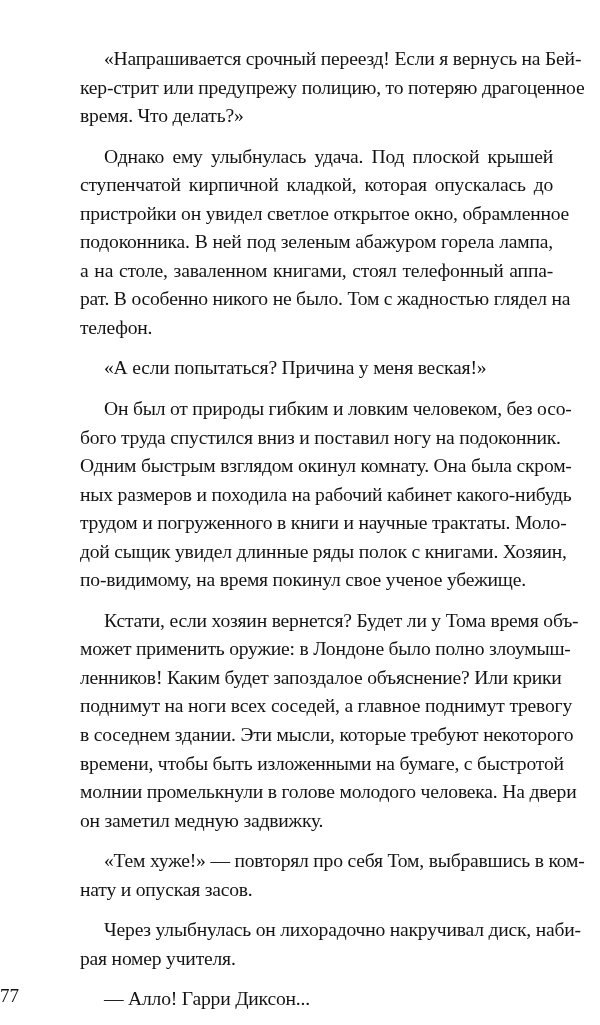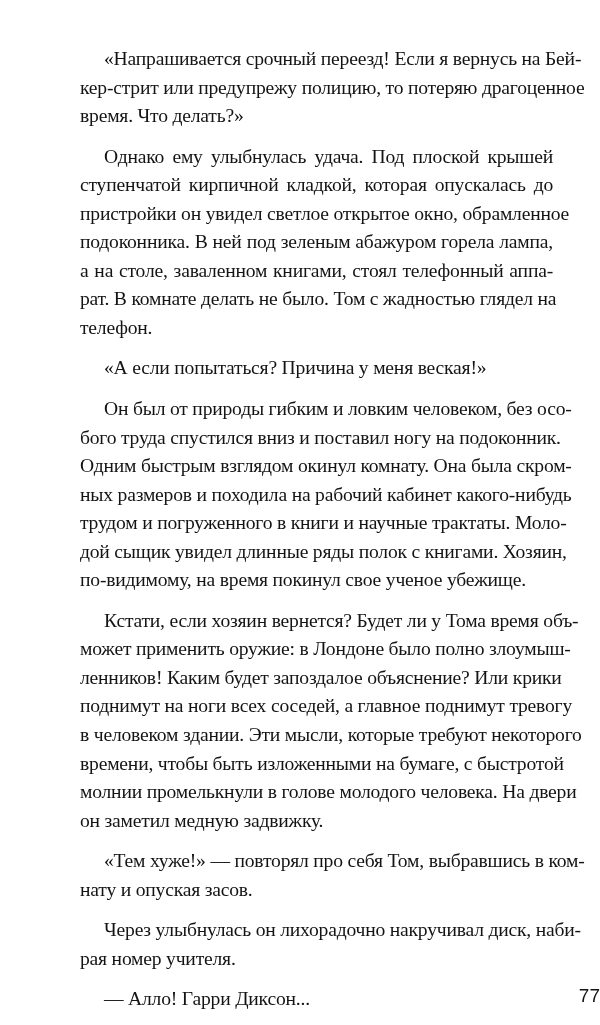--- a/index.html
+++ b/index.html
@@ -8,60 +8,60 @@
     position: absolute; left: 44px; top: 33px; width: 521px;
     font-family: "Liberation Serif", serif; font-size: 19.6px;
     line-height: 28.55px; color: #141414;
     letter-spacing: -0.2px;
   }
   .para { margin: 12px; text-align: justify; text-indent: 24px; }
   .line { display: block; white-space: nowrap; text-align: justify; text-align-last: justify; height: 28.55px; }
   .line.last { text-align-last: left; }
   .para .line:first-child { padding-left: 24px; }
   .page-number {
-    position: absolute; left: 0; width: 600px; top: 985px; text-align: right;
-    font-family: Liberation Sans, sans-serif; font-size: 19px; color: #141414;
+    position: absolute; left: 0; width: 600px; top: 985px; text-align: left;
+    font-family: Liberation Serif, serif; font-size: 19px; color: #141414;
   }
 </style>
 </head>
 <body>
 
 <div class="page">
   <div class="para">
     <span class="line">«Напрашивается срочный переезд! Если я вернусь на Бей-</span>
     <span class="line">кер-стрит или предупрежу полицию, то потеряю драгоценное</span>
     <span class="line last">время. Что делать?»</span>
   </div>
   <div class="para">
     <span class="line">Однако ему улыбнулась удача. Под плоской крышей</span>
     <span class="line">ступенчатой кирпичной кладкой, которая опускалась до</span>
     <span class="line">пристройки он увидел светлое открытое окно, обрамленное</span>
     <span class="line">подоконника. В ней под зеленым абажуром горела лампа,</span>
     <span class="line">а на столе, заваленном книгами, стоял телефонный аппа-</span>
-    <span class="line">рат. В комнате делать не было. Том с жадностью глядел на</span>
+    <span class="line">рат. В особенно никого не было. Том с жадностью глядел на</span>
     <span class="line last">телефон.</span>
   </div>
   <div class="para">
     <span class="line last">«А если попытаться? Причина у меня веская!»</span>
   </div>
   <div class="para">
     <span class="line">Он был от природы гибким и ловким человеком, без осо-</span>
     <span class="line">бого труда спустился вниз и поставил ногу на подоконник.</span>
     <span class="line">Одним быстрым взглядом окинул комнату. Она была скром-</span>
     <span class="line">ных размеров и походила на рабочий кабинет какого-нибудь</span>
     <span class="line">трудом и погруженного в книги и научные трактаты. Моло-</span>
     <span class="line">дой сыщик увидел длинные ряды полок с книгами. Хозяин,</span>
     <span class="line last">по-видимому, на время покинул свое ученое убежище.</span>
   </div>
   <div class="para">
     <span class="line">Кстати, если хозяин вернется? Будет ли у Тома время объ-</span>
     <span class="line">может применить оружие: в Лондоне было полно злоумыш-</span>
     <span class="line">ленников! Каким будет запоздалое объяснение? Или крики</span>
     <span class="line">поднимут на ноги всех соседей, а главное поднимут тревогу</span>
-    <span class="line">в человеком здании. Эти мысли, которые требуют некоторого</span>
+    <span class="line">в соседнем здании. Эти мысли, которые требуют некоторого</span>
     <span class="line">времени, чтобы быть изложенными на бумаге, с быстротой</span>
     <span class="line">молнии промелькнули в голове молодого человека. На двери</span>
     <span class="line last">он заметил медную задвижку.</span>
   </div>
   <div class="para">
     <span class="line">«Тем хуже!» — повторял про себя Том, выбравшись в ком-</span>
     <span class="line last">нату и опуская засов.</span>
   </div>
   <div class="para">
     <span class="line">Через улыбнулась он лихорадочно накручивал диск, наби-</span>

